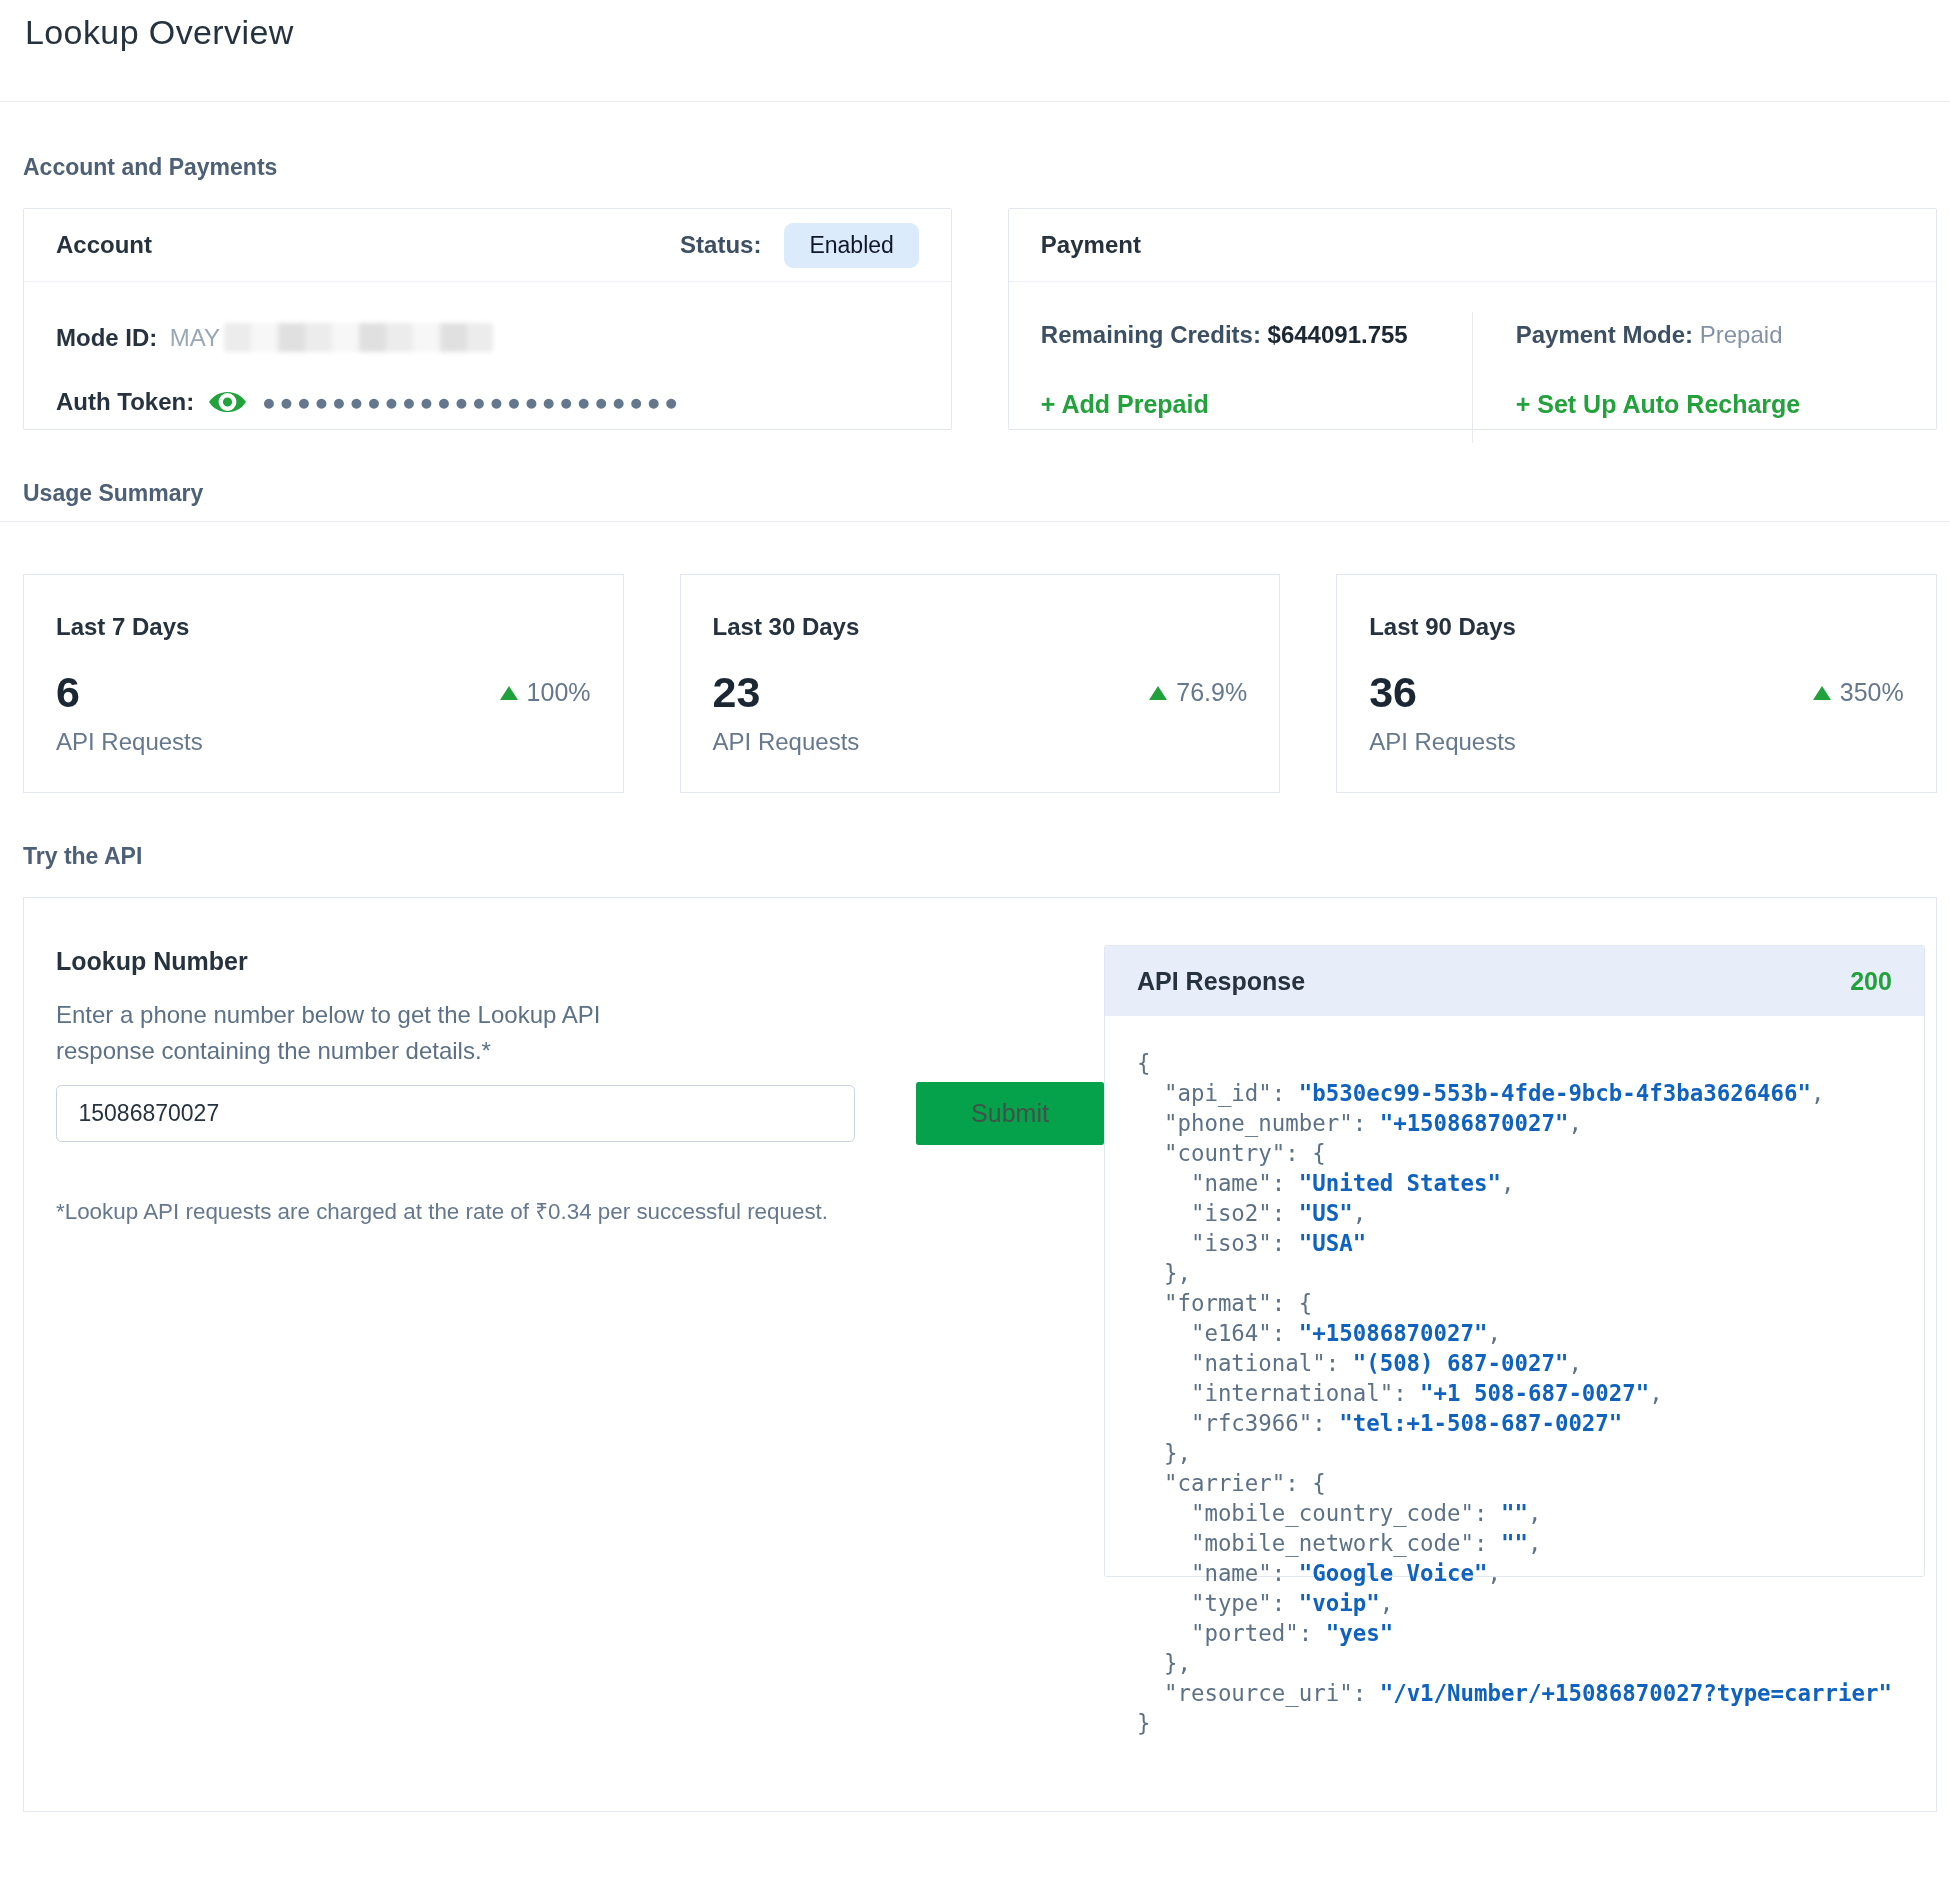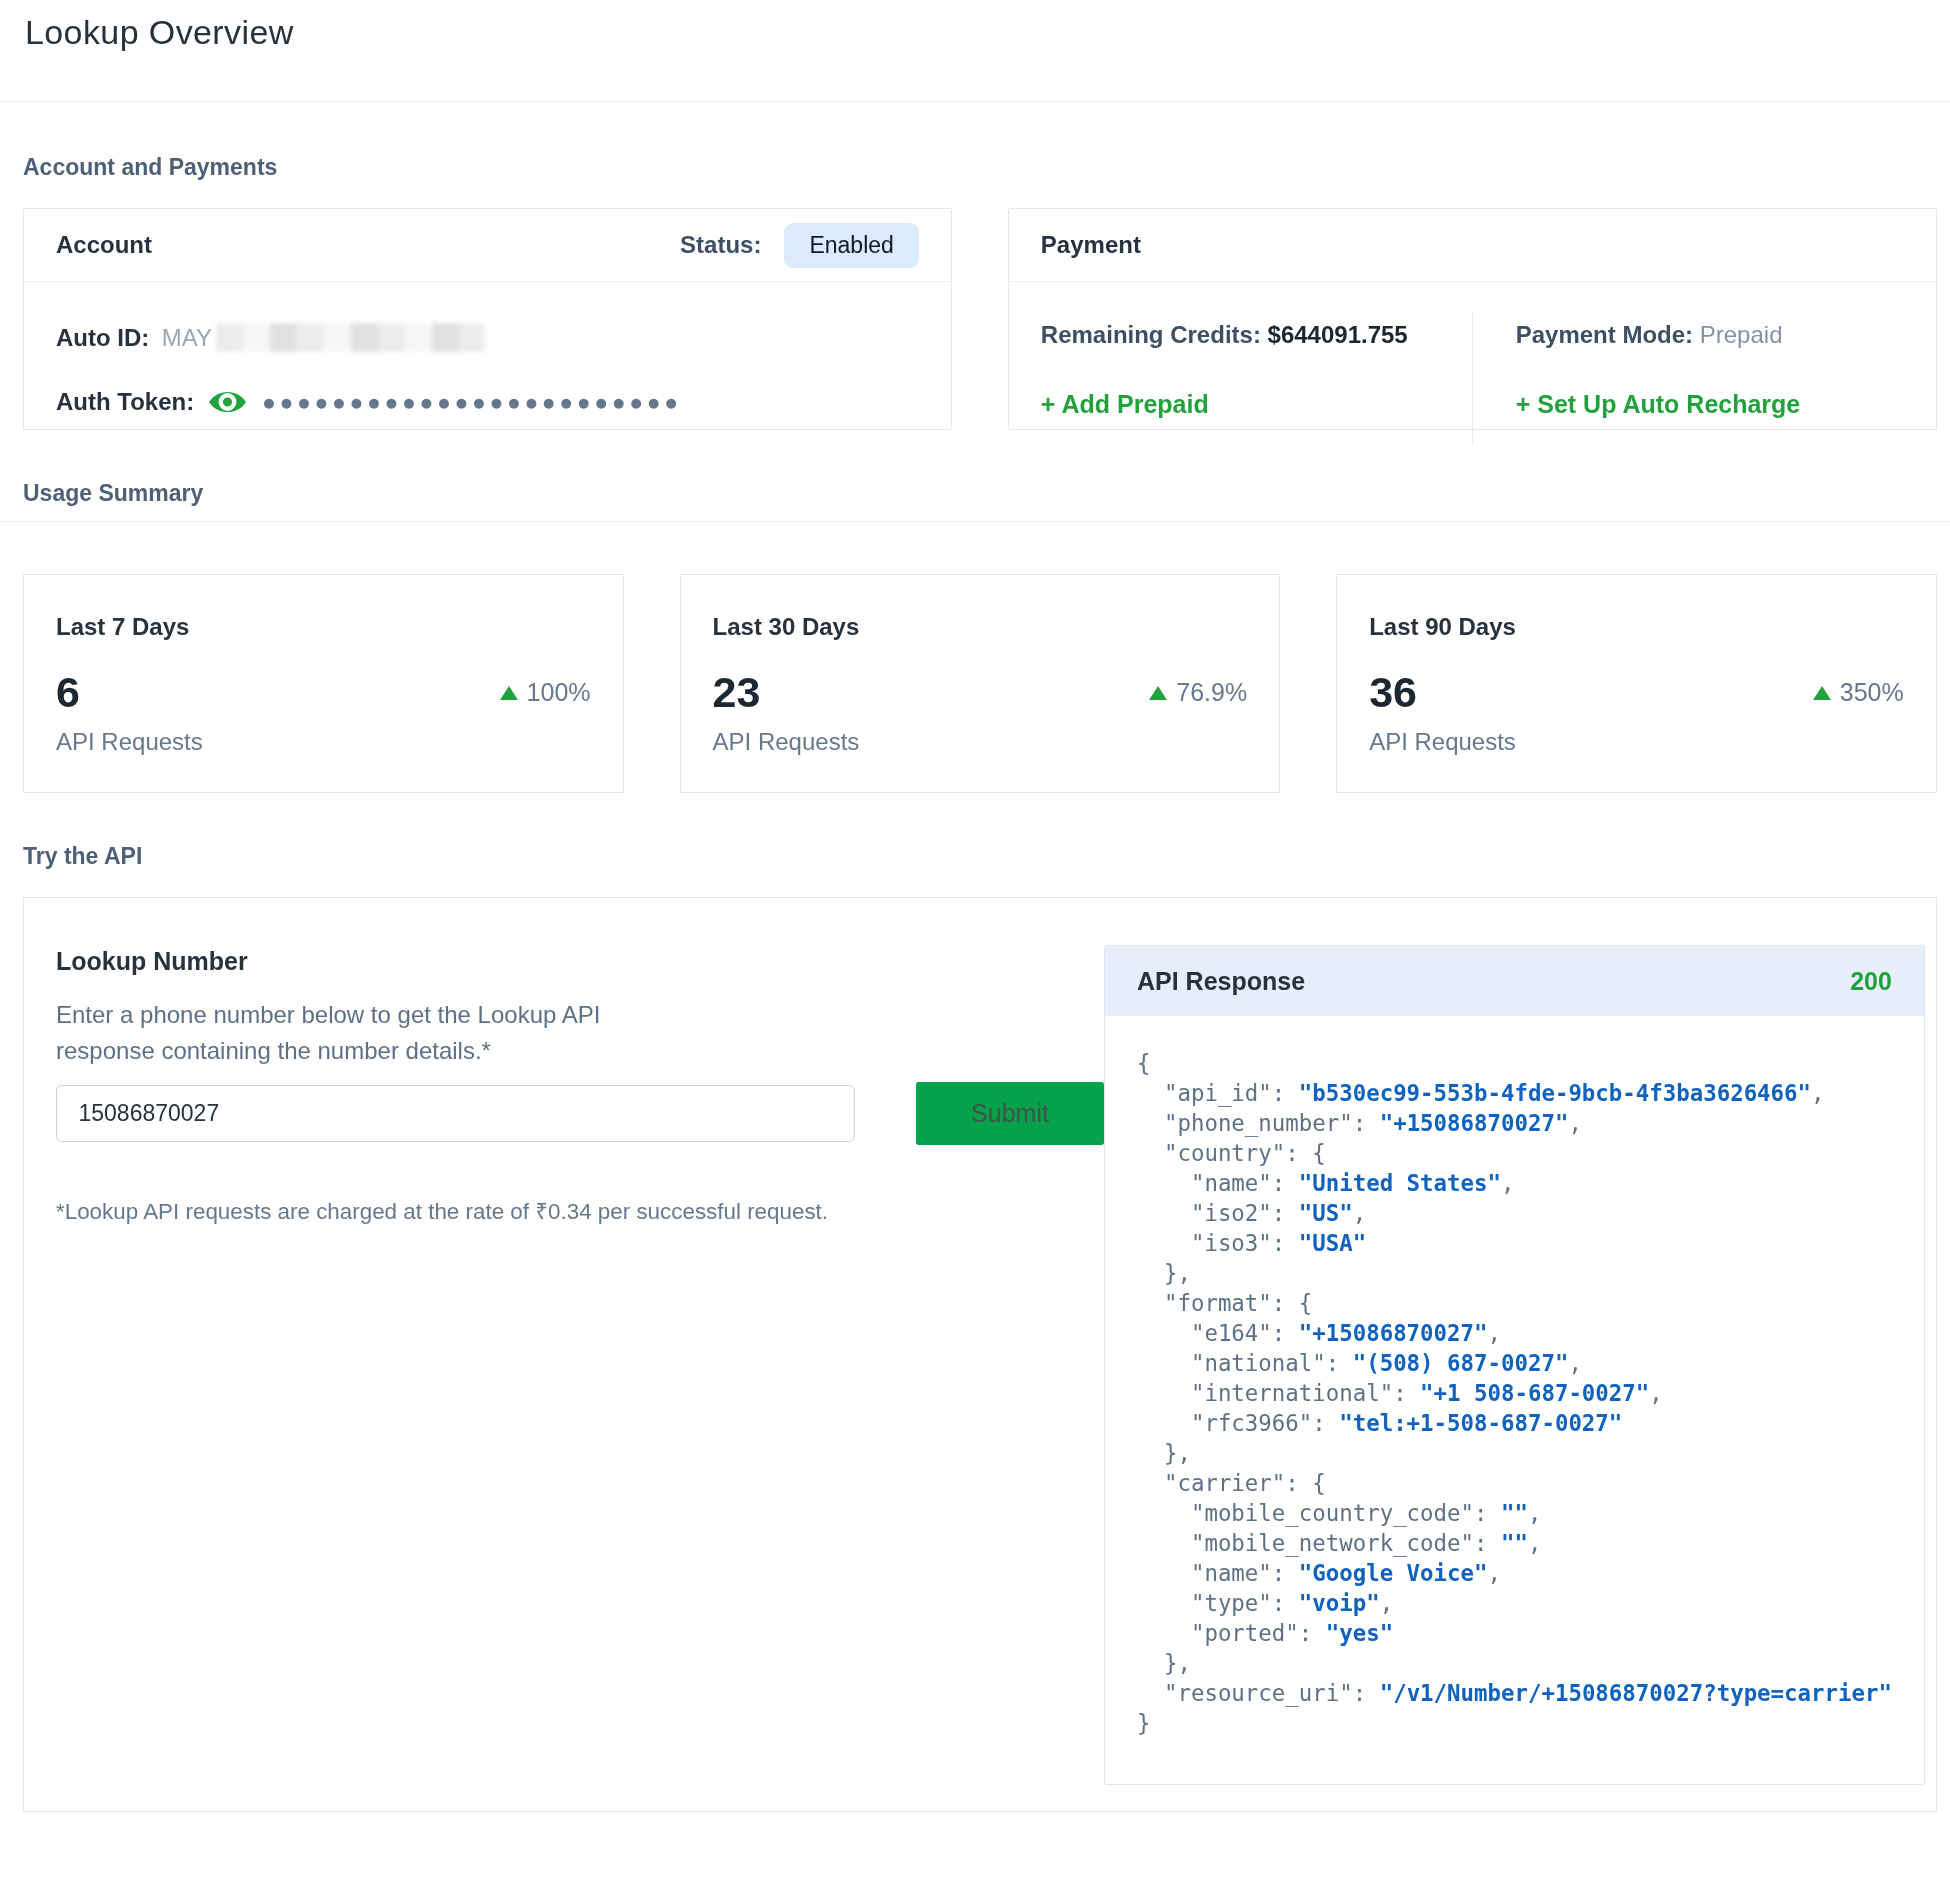--- a/index.html
+++ b/index.html
@@ -70,21 +70,21 @@
   .form-desc { font-size:24px; color:#5d7186; line-height:36px; margin-top:21.5px; width:636px; }
   .form-row { display:flex; align-items:center; margin-top:12.5px; }
   .phone-input { width:799px; height:57px; border:0.9px solid #c9d2dd; border-radius:5.4px;
     font-size:23px; color:#26323e; padding:0 21.5px; outline:none;
     font-family:"Liberation Sans", sans-serif; }
   .submit-btn { width:188px; height:63px; margin-left:61px; background:#05a14b; color:#41524a;
     border:none; border-radius:2.7px; font-size:25px; font-weight:500; cursor:pointer;
     font-family:Liberation Sans, sans-serif; }
   .form-note { font-size:22.4px; color:#66788e; margin-top:50px; }
 
-  .api-panel { width:905px; height:840px; margin:47px 30px 0 0; border:0.9px solid #dfe6ef;
+  .api-panel { width:905px; height:632px; margin:47px 30px 0 0; border:0.9px solid #dfe6ef;
     background:#fff; border-radius:2.7px; }
   .panel-head { height:70px; background:#e7eef9; display:flex; align-items:center;
     justify-content:space-between; padding:0 32px; border-radius:2.7px 2.7px 0 0; }
   .panel-title { font-size:25px; font-weight:700; color:#26323e; }
   .status-code { font-size:25px; font-weight:700; color:#21a13c; }
   .code { padding:32px 32px 0; font-family:"DejaVu Sans Mono", monospace; font-size:22.4px;
     line-height:30px; color:#5d7186; }
   .code-line { white-space:pre; }
   .tok-p, .tok-k { color:#5d7186; }
   .tok-v { color:#0f62be; font-weight:700; }
@@ -105,21 +105,21 @@
     <section class="card">
       <div class="card-head">
         <span class="card-title">Account</span>
         <span class="status-wrap">
           <span class="status-label">Status:</span>
           <span class="pill">Enabled</span>
         </span>
       </div>
       <div class="card-body">
         <div class="field-row">
-          <span class="flabel">Auto ID:</span>
+          <span class="flabel">Mode ID:</span>
           <span class="muted-val">MAY</span>
           <span class="redacted"></span>
         </div>
         <div class="field-row">
           <span class="flabel">Auth Token:</span>
           <span class="eye-btn">
             <svg width="41" height="32" viewBox="0 0 24 19">
               <path d="M1 9.5 C6 1.5 18 1.5 23 9.5 C18 17.5 6 17.5 1 9.5 Z" fill="#21a23d"></path>
               <circle cx="12" cy="9.5" r="4" fill="none" stroke="#ffffff" stroke-width="2.6"></circle>
             </svg>

